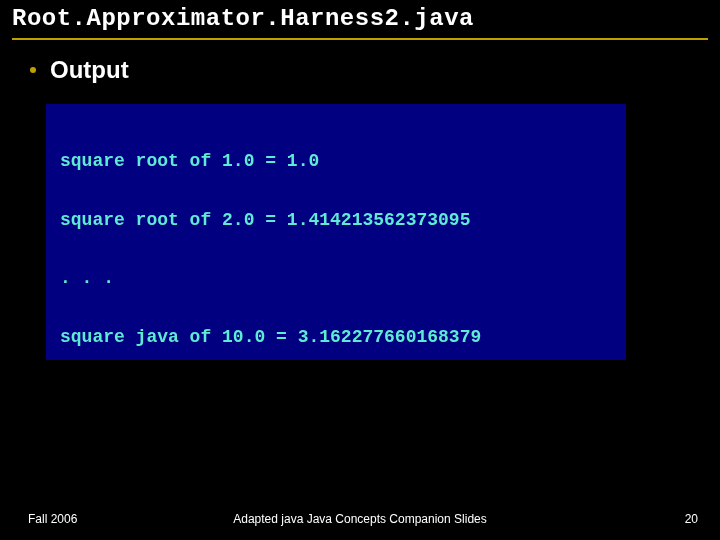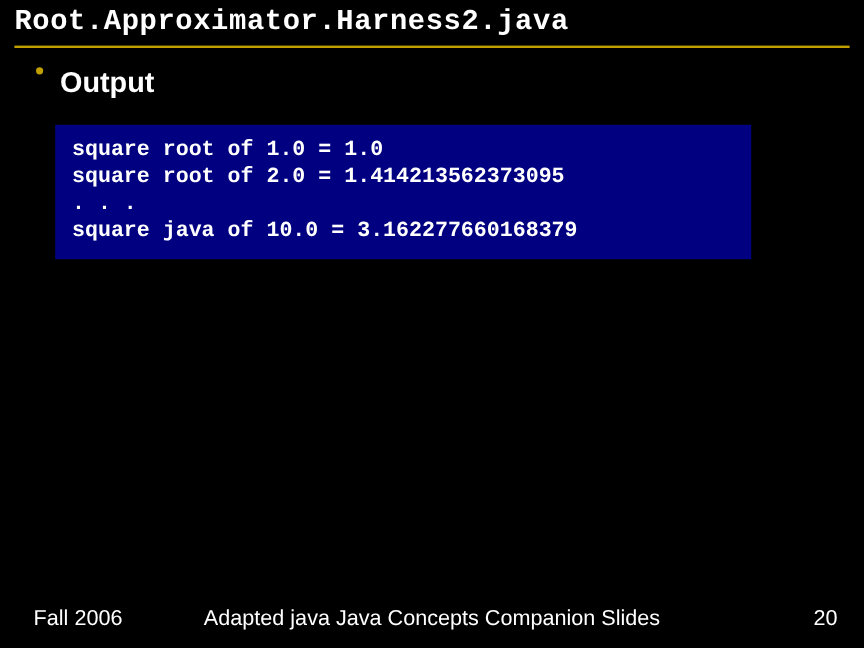--- a/index.html
+++ b/index.html
@@ -30,20 +30,21 @@
     line-height: 1.1;
     letter-spacing: 0.5px;
   }
   .rule {
     border: none;
     border-top: 2px solid #c0a000;
     margin: 6px 12px 0 12px;
   }
   .bullet-row {
     display: flex;
+    align-items: center;
     padding: 16px 0 0 30px;
   }
   .bullet-dot {
     width: 6px;
     height: 6px;
     background: #c0a000;
     border-radius: 50%;
     margin-right: 14px;
   }
   .bullet-text {
@@ -55,32 +56,33 @@
   .code-box {
     background: #000080;
     margin: 20px 0 0 46px;
     padding: 10px 14px 12px 14px;
     width: 580px;
   }
   .code-line {
     font-family: "Courier New", Courier, monospace;
     font-weight: bold;
     font-size: 18px;
-    color: #ffffff;
+    color: #5eead4;
     white-space: pre;
     line-height: 1.25;
+    margin-top: 36px;
   }
   .footer {
     position: absolute;
     bottom: 14px;
     left: 0;
     width: 100%;
     display: flex;
     align-items: center;
-    font-size: 18px;
+    font-size: 12px;
     color: #ffffff;
   }
   .footer-left {
     position: absolute;
     left: 28px;
   }
   .footer-center {
     width: 100%;
     text-align: center;
   }

